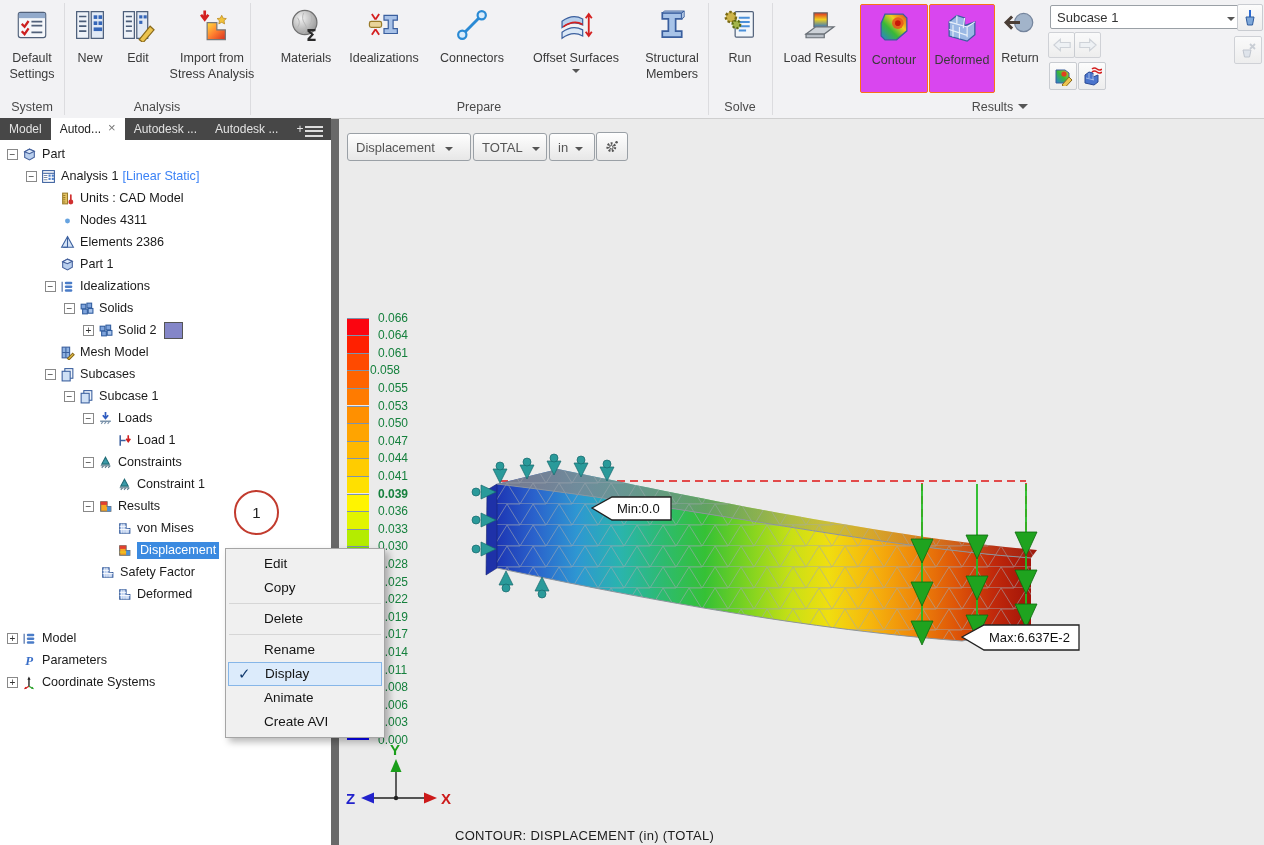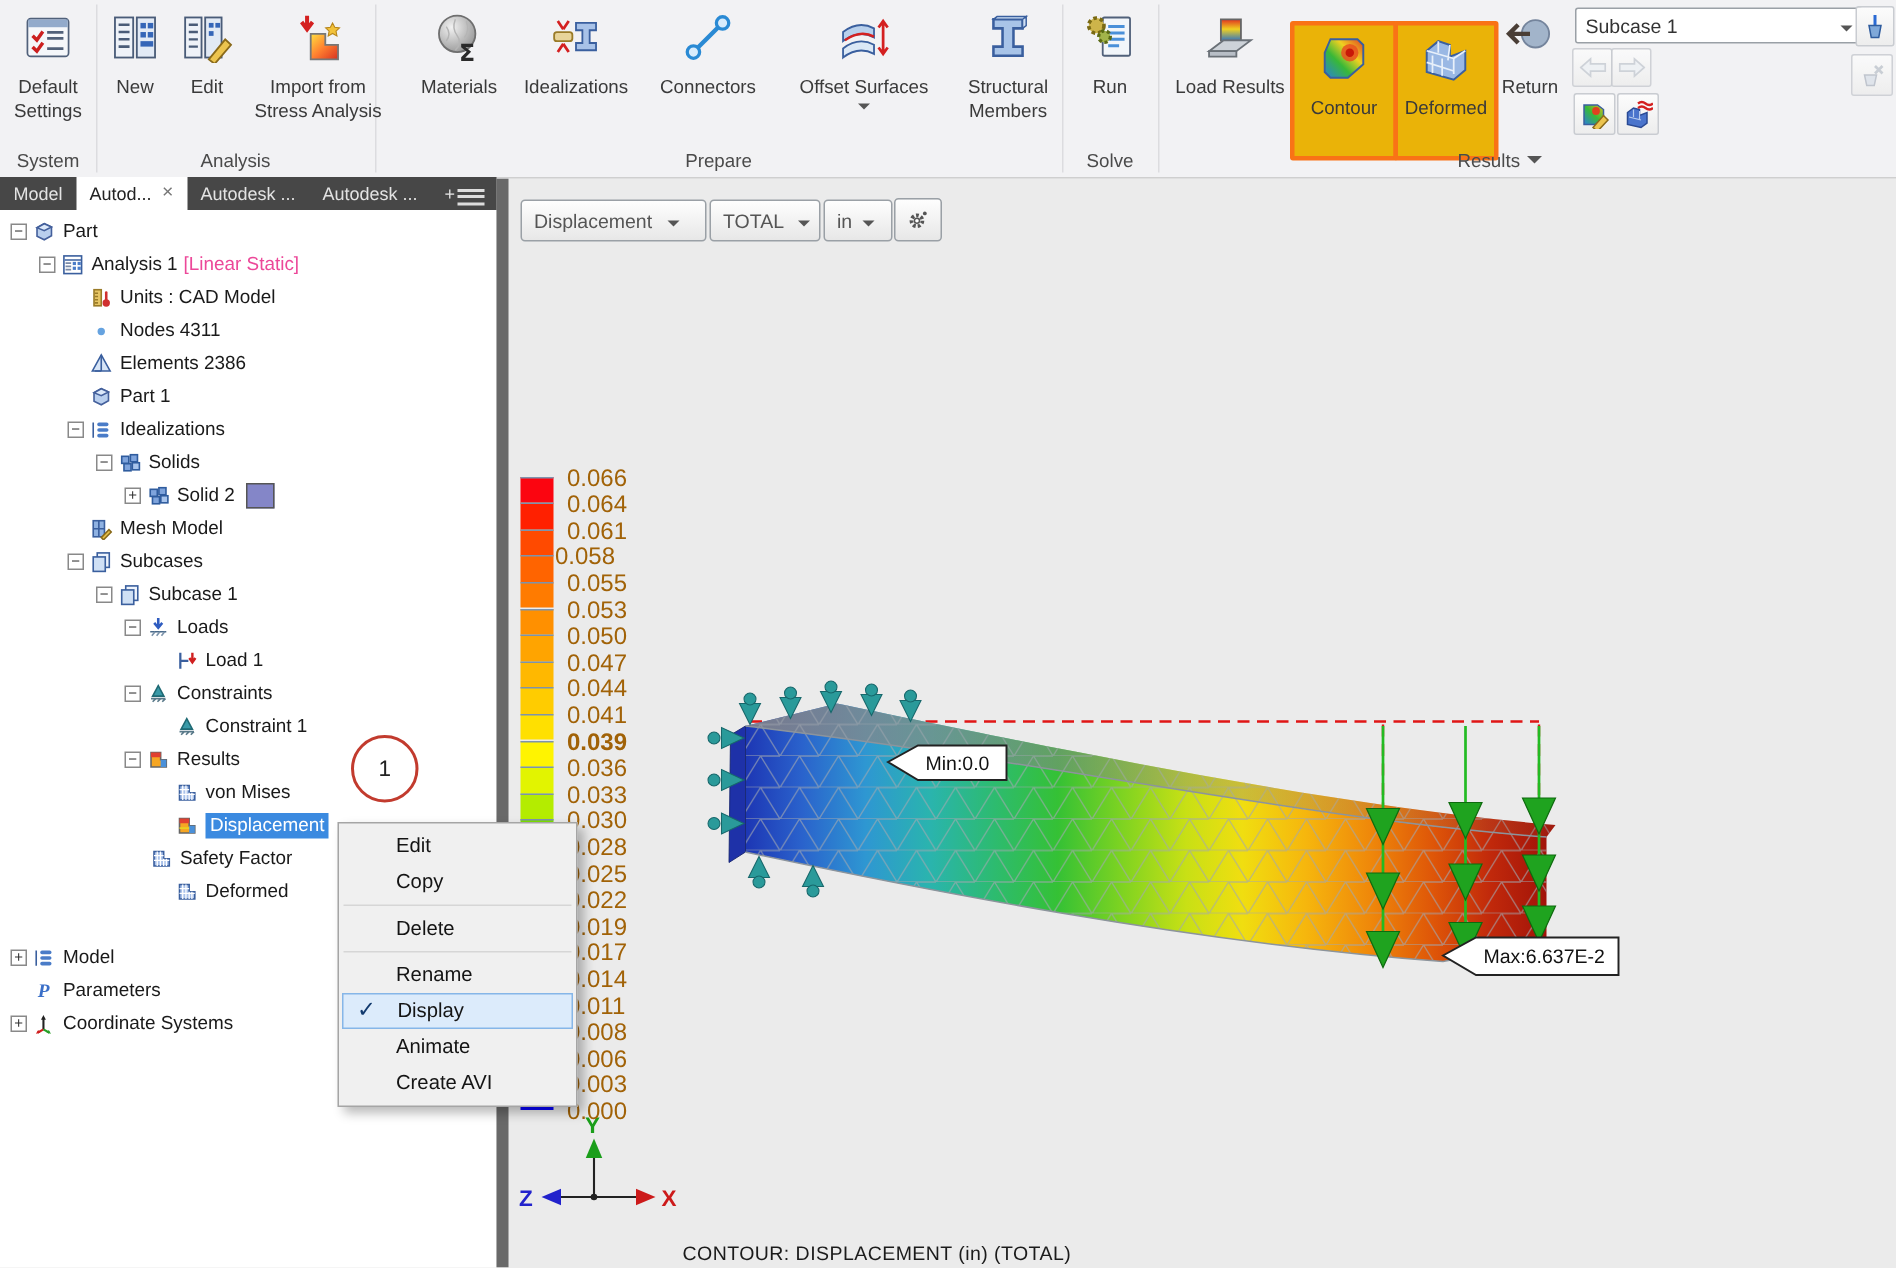--- a/index.html
+++ b/index.html
@@ -6,49 +6,49 @@
   body{width:1264px;height:845px;position:relative;overflow:hidden;
        font-family:"Liberation Sans",sans-serif;background:#ebebeb;}
 
   
   .ribbon{position:absolute;left:0;top:0;width:1264px;height:118px;background:#f2f2f4;border-bottom:1px solid #cfcfcf;z-index:10}
   .rsep{position:absolute;top:3px;height:112px;width:1px;background:#dcdcdf}
   .rgroup-label{position:absolute;top:100px;font-size:12.5px;color:#4a4a4a;text-align:center;white-space:nowrap}
   .rbtn{position:absolute;top:3px;display:flex;flex-direction:column;align-items:center;height:90px;cursor:default}
   .rbtn .ricon{height:44px;display:flex;align-items:center;justify-content:center}
   .rlabel{font-size:12.5px;color:#3a3a3a;text-align:center;line-height:1.25;margin-top:4px;white-space:pre-line}
-  .rbtn.active{background:#eab308;border:3px solid #f97316;border-radius:2px;top:14px;height:87px}
+  .rbtn.active{background:#d946ef;border:1px solid #f97316;border-radius:2px;top:4px;height:87px}
   .combo{position:absolute;display:flex;align-items:center;justify-content:space-between;background:#fff;border:1px solid #9aa0a6;border-radius:2px;font-size:13px;color:#333;padding:0 6px}
   .caret{width:0;height:0;border:4px solid transparent;border-top-color:#555;margin-top:7px}
   .sqbtn{position:absolute;border:1px solid #c9ccd1;border-radius:2px;background:linear-gradient(#fcfcfc,#ededed);display:flex;align-items:center;justify-content:center}
   .sqbtn.disabled{opacity:.85}
   .resarrow{width:0;height:0;border:5px solid transparent;border-top-color:#555;display:inline-block;margin-left:5px;transform:translateY(3px)}
 
   
   .tabbar{position:absolute;left:0;top:118px;width:331px;height:22px;background:#474747;display:flex;align-items:stretch;z-index:10}
   .tab{font-size:12px;color:#e3e3e3;padding:4px 9px 0 9px;white-space:nowrap}
   .tab.doc-active{background:#fff;color:#222;display:flex;gap:7px}
   .tab .close{color:#777;font-size:13px;line-height:12px}
   .hamburger{position:absolute;right:8px;top:5px;width:18px}
   .hamburger div{height:2px;background:#ddd;margin:2.5px 0}
   .tree{position:absolute;left:0;top:140px;width:331px;height:705px;background:#fff;padding-top:3px;overflow:hidden;z-index:5}
   .trow{height:22px;display:flex;align-items:center;font-size:12.6px;color:#1a1a1a;white-space:nowrap}
   .expand{width:11px;height:11px;border:1px solid #898989;background:#fff;font-size:10px;line-height:9px;text-align:center;color:#333;margin-right:4px;flex:none;box-sizing:border-box}
   .expand-spacer{width:15px;flex:none}
   .ticon{width:15px;height:15px;margin-right:5px;flex:none}
   .tlabel.sel{background:#3b8ae0;color:#fff;padding:1.5px 3px}
-  .suffix{color:#ec4899;margin-left:4px}
+  .suffix{color:#3b82f6;margin-left:4px}
   .swatch{width:17px;height:15px;border:1px solid #555;margin-left:7px;flex:none}
   .splitter{position:absolute;left:331px;top:118px;width:8px;height:727px;background:#696969;z-index:6}
 
   
   .vbtn{position:absolute;height:26px;border:1px solid #9aa0a6;border-radius:3px;background:linear-gradient(#fefefe,#e7e7e7);display:flex;align-items:center;padding:0 8px;font-size:13px;color:#555;z-index:8}
   .scene{position:absolute;left:0;top:0;z-index:3;pointer-events:none}
   .legend-band{position:absolute;width:22px;border-top:1px solid #7d93ad;box-sizing:border-box;z-index:4}
-  .legend-label{position:absolute;font-size:16px;color:#a16207;z-index:4}
+  .legend-label{position:absolute;font-size:12px;color:#15803d;z-index:4}
   .vfooter{position:absolute;left:455px;top:782px;font-size:13px;color:#1b1b1b;line-height:21.5px;letter-spacing:.3px;z-index:4;white-space:pre}
 
   
   .cmenu{position:absolute;left:225px;top:548px;width:160px;background:#f0f0f0;border:1px solid #a5a5a5;box-shadow:4px 4px 7px rgba(0,0,0,.28);padding:3px 2px;z-index:50;box-sizing:border-box}
   .mitem{height:24px;line-height:23px;padding-left:36px;font-size:13.5px;color:#141414;position:relative;box-sizing:border-box}
   .mitem .chk{position:absolute;left:9px;top:0;font-size:15px;color:#123a6e}
   .mitem.hl{background:#dcebfb;border:1px solid #86b6e8;line-height:21px}
   .msep{height:1px;background:#d6d6d6;margin:3px 1px}
 
   .ann{position:absolute;left:234px;top:490px;width:41px;height:41px;border:2.5px solid #c23b2e;border-radius:50%;display:flex;align-items:center;justify-content:center;font-size:15px;color:#222;z-index:60;background:transparent}

